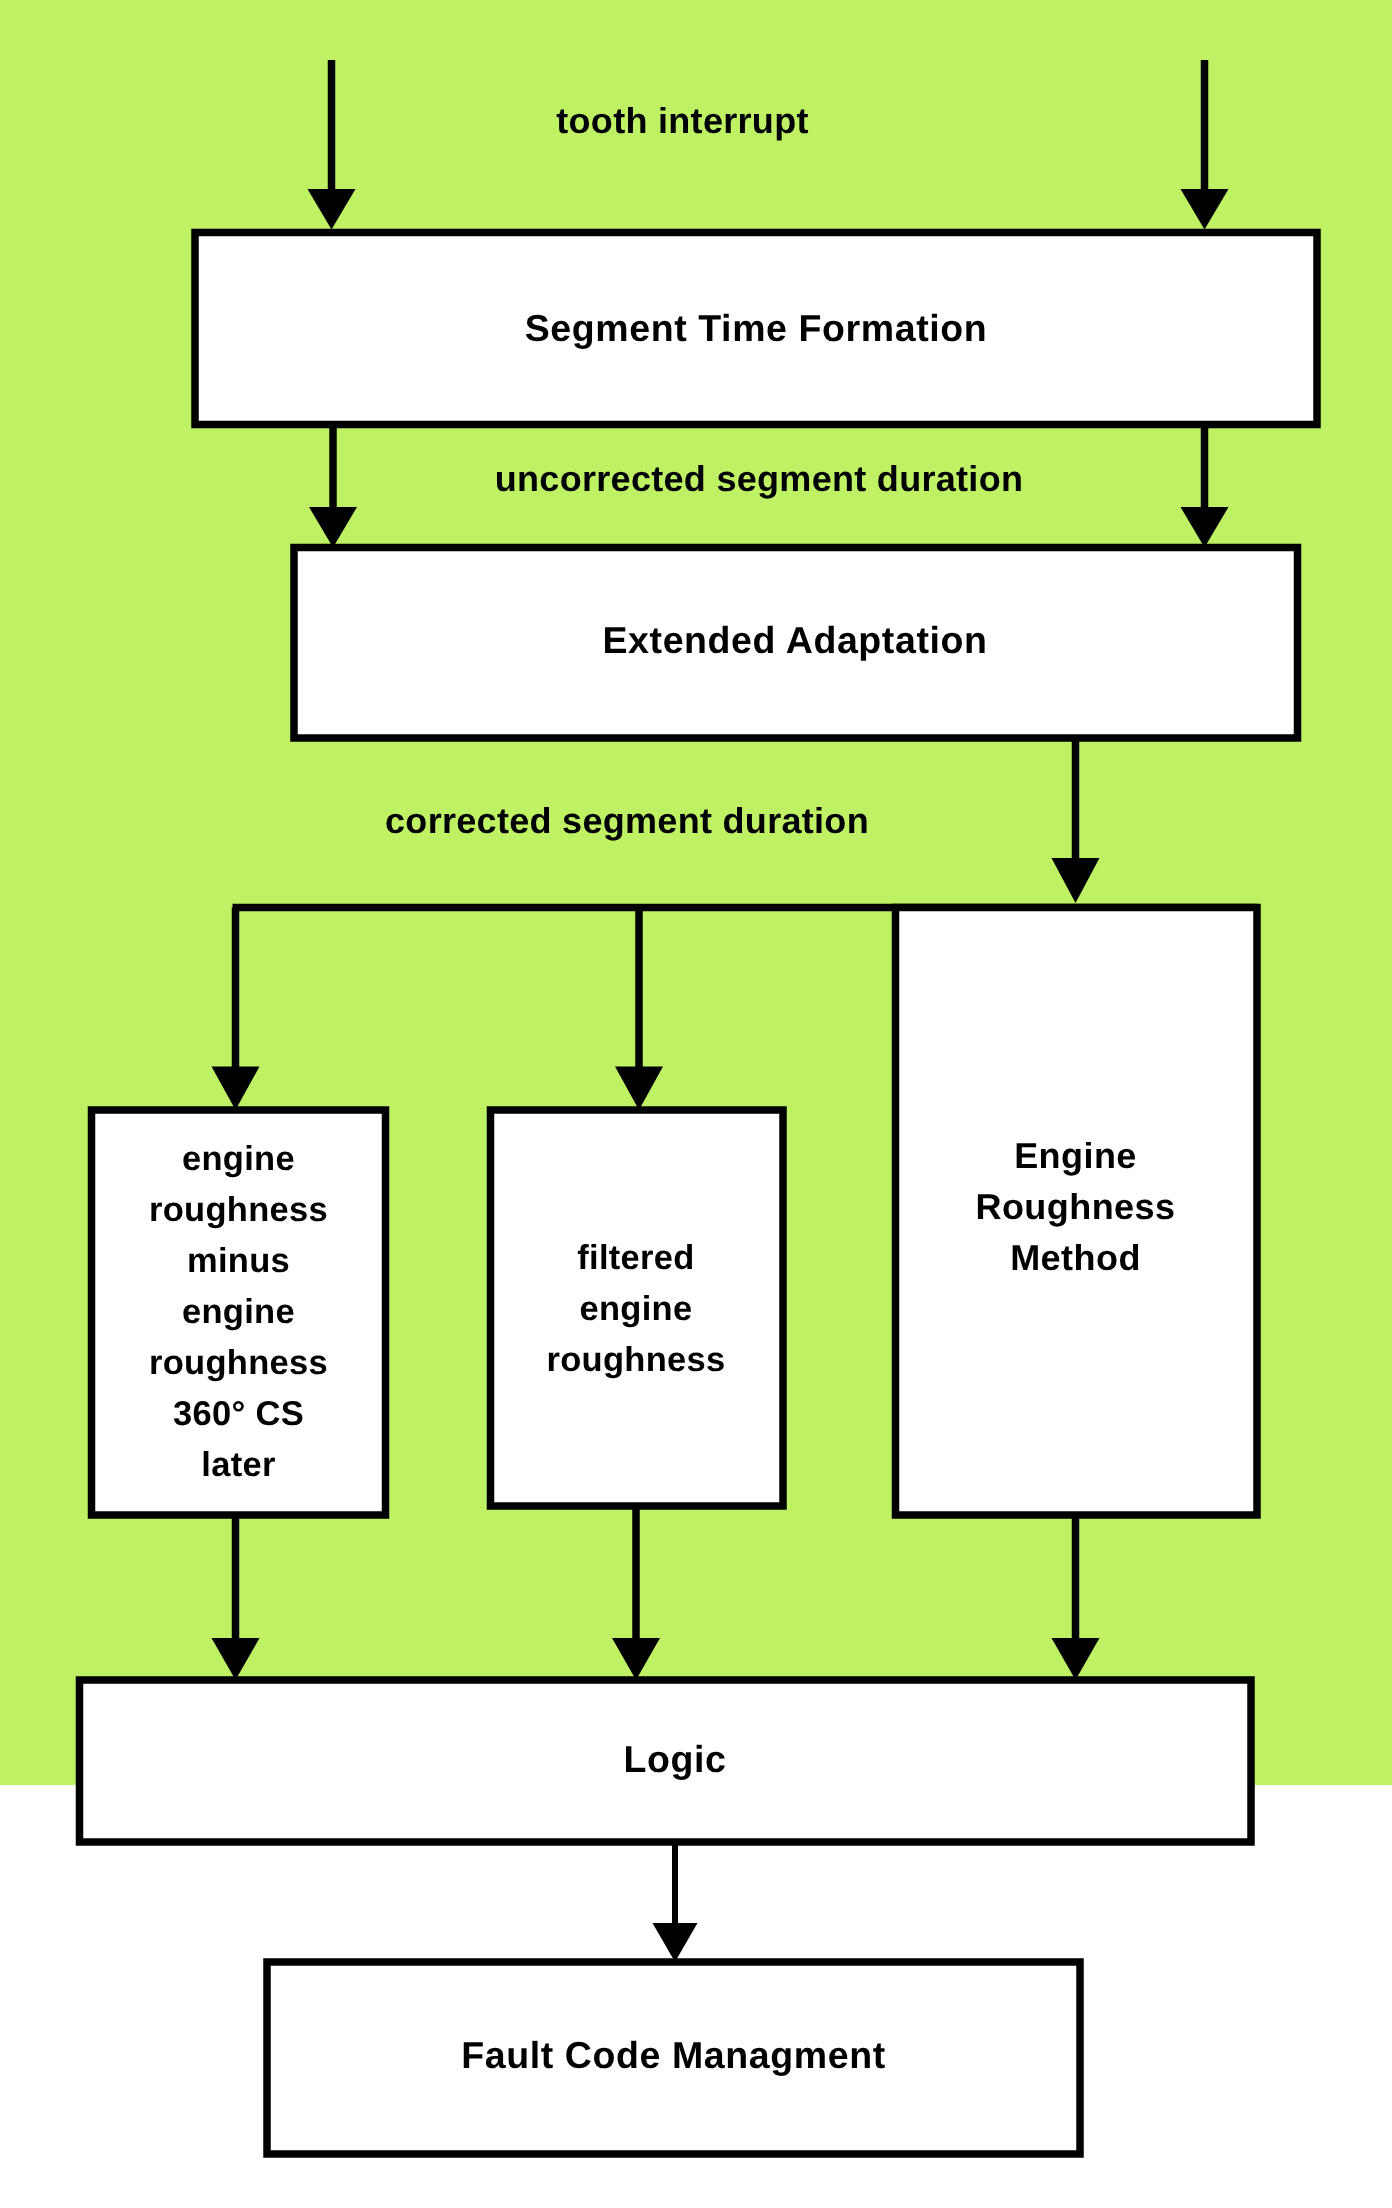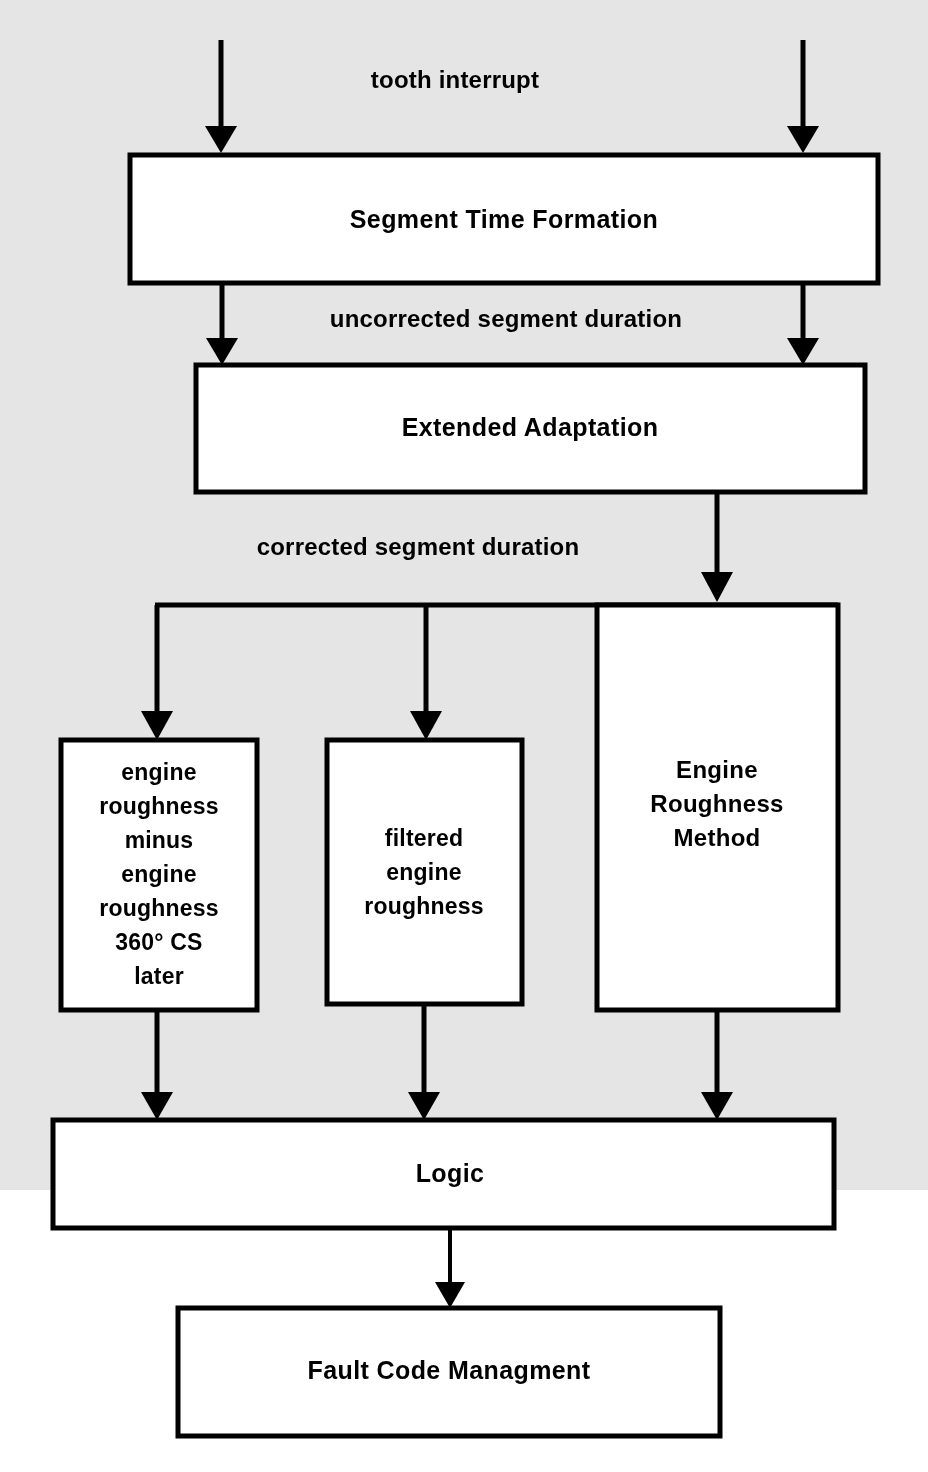--- a/index.html
+++ b/index.html
@@ -10,21 +10,21 @@
   body {
     width: 928px;
     height: 1472px;
     font-family: "Liberation Sans", sans-serif;
     overflow: hidden;
   }
   #flow-root {
     position: relative;
     width: 928px;
     height: 1190px;
-    background: #e5e5e5;
+    background: #bef264;
   }
   svg.flow {
     display: block;
     width: 928px;
     height: 1472px;
   }
   .node-rect {
     fill: #ffffff;
     stroke: #000000;
     stroke-width: 5;

